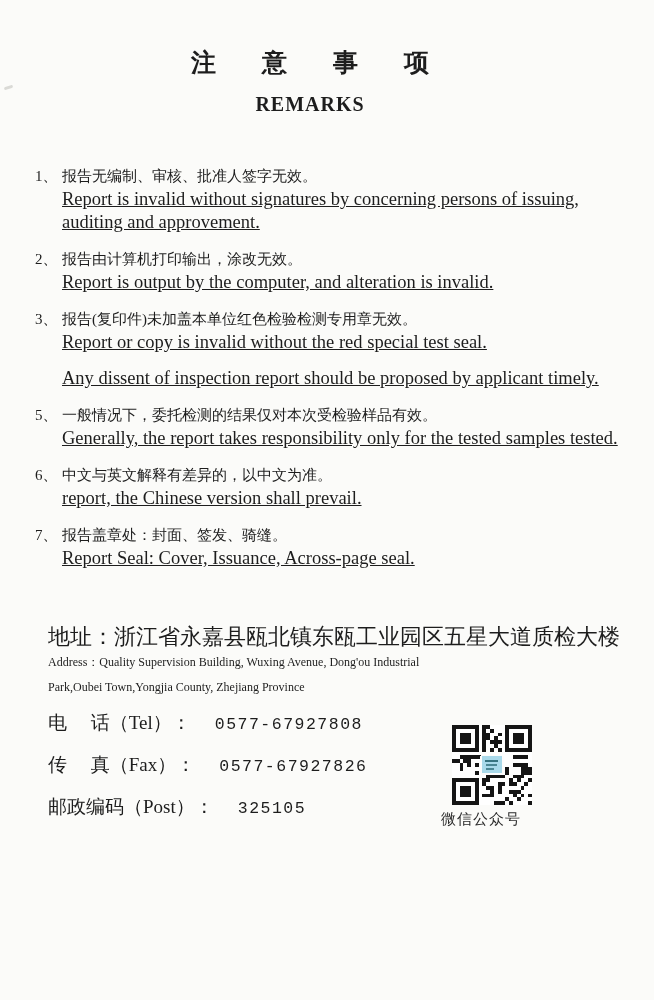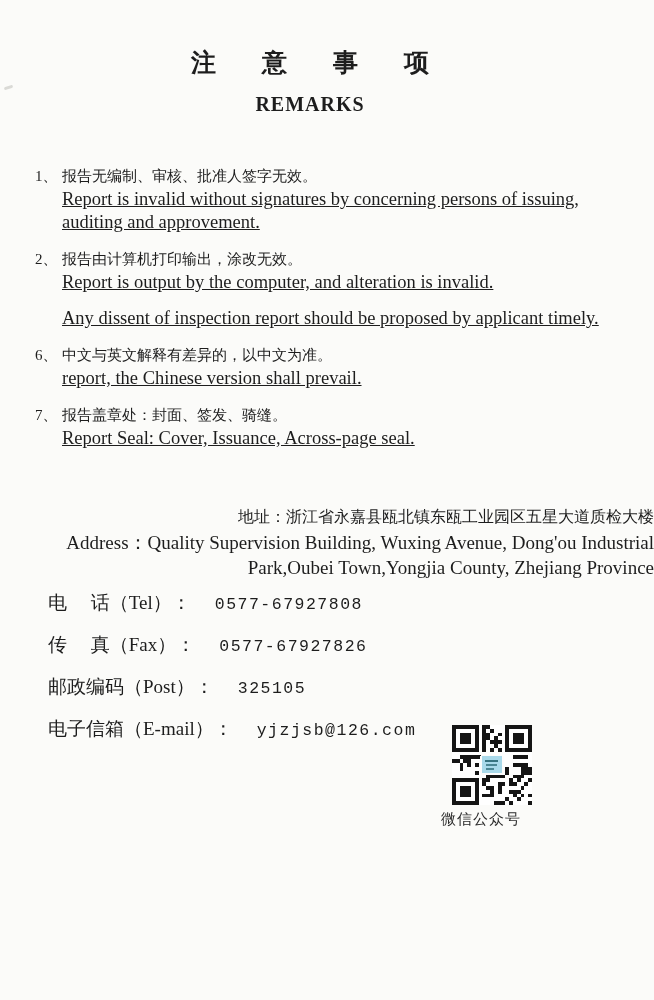--- a/index.html
+++ b/index.html
@@ -45,22 +45,22 @@
   .num { display: inline-block; min-width: 27px; }
   .en-line {
     font-size: 18.5px;
     line-height: 23px;
     margin-left: 27px;
     white-space: nowrap;
     text-decoration: underline;
   }
 
   .footer { margin-top: 54px; padding-left: 48px; }
-  .addr-zh { font-size: 16px; line-height: 26px; white-space: nowrap; text-align: right; }
-  .addr-en { font-size: 19px; line-height: 25px; white-space: nowrap; text-align: right; }
+  .addr-zh { font-size: 22px; line-height: 26px; white-space: nowrap; }
+  .addr-en { font-size: 12px; line-height: 25px; white-space: nowrap; }
 
   .contacts { margin-top: 12px; }
   .contact-row { line-height: 22px; white-space: nowrap; }
   .contact-row + .contact-row { margin-top: 18px; }
   .c-label { font-size: 19px; }
   .c-value {
     font-family: "Liberation Mono", "DejaVu Sans Mono", monospace;
     font-size: 16.5px;
     letter-spacing: 1.5px;
     margin-left: 24px;
@@ -88,25 +88,33 @@
       <div class="zh-line"><span class="num">1、</span><span>报告无编制、审核、批准人签字无效。</span></div>
       <div class="en-line">Report is invalid without signatures by concerning persons of issuing,</div>
       <div class="en-line">auditing and approvement.</div>
     </div>
 
     <div class="item">
       <div class="zh-line"><span class="num">2、</span><span>报告由计算机打印输出，涂改无效。</span></div>
       <div class="en-line">Report is output by the computer, and alteration is invalid.</div>
     </div>
 
+    <div class="item">
+      <div class="zh-line"><span class="num">3、</span><span>报告(复印件)未加盖本单位红色检验检测专用章无效。</span></div>
+      <div class="en-line">Report or copy is invalid without the red special test seal.</div>
+    </div>
 
     <div class="item">
       <div class="en-line">Any dissent of inspection report should be proposed by applicant timely.</div>
     </div>
 
+    <div class="item">
+      <div class="zh-line"><span class="num">5、</span><span>一般情况下，委托检测的结果仅对本次受检验样品有效。</span></div>
+      <div class="en-line">Generally, the report takes responsibility only for the tested samples tested.</div>
+    </div>
 
     <div class="item">
       <div class="zh-line"><span class="num">6、</span><span>中文与英文解释有差异的，以中文为准。</span></div>
       <div class="en-line">report, the Chinese version shall prevail.</div>
     </div>
 
     <div class="item">
       <div class="zh-line"><span class="num">7、</span><span>报告盖章处：封面、签发、骑缝。</span></div>
       <div class="en-line">Report Seal: Cover, Issuance, Across-page seal.</div>
     </div>
@@ -115,21 +123,20 @@
 
   <div class="footer">
     <div class="addr-zh">地址：浙江省永嘉县瓯北镇东瓯工业园区五星大道质检大楼</div>
     <div class="addr-en">Address：Quality Supervision Building, Wuxing Avenue, Dong'ou Industrial</div>
     <div class="addr-en">Park,Oubei Town,Yongjia County, Zhejiang Province</div>
 
     <div class="contacts">
       <div class="contact-row"><span class="c-label">电　 话（Tel）：</span><span class="c-value">0577-67927808</span></div>
       <div class="contact-row"><span class="c-label">传　 真（Fax）：</span><span class="c-value">0577-67927826</span></div>
       <div class="contact-row"><span class="c-label">邮政编码（Post）：</span><span class="c-value">325105</span></div>
-      <div class="contact-row"><span class="c-label">电子信箱（E-mail）：</span><span class="c-value">yjzjsb@126.com</span></div>
     </div>
   </div>
 
   <div class="qr-wrap">
     <svg id="qr-svg" shape-rendering="crispEdges" xmlns="http://www.w3.org/2000/svg" viewBox="0 0 21 21">
         <rect x="0" y="0" width="21" height="21" fill="#ffffff"></rect>
         <rect x="0" y="0" width="1" height="1" fill="#151515"></rect>
         <rect x="1" y="0" width="1" height="1" fill="#151515"></rect>
         <rect x="2" y="0" width="1" height="1" fill="#151515"></rect>
         <rect x="3" y="0" width="1" height="1" fill="#151515"></rect>

